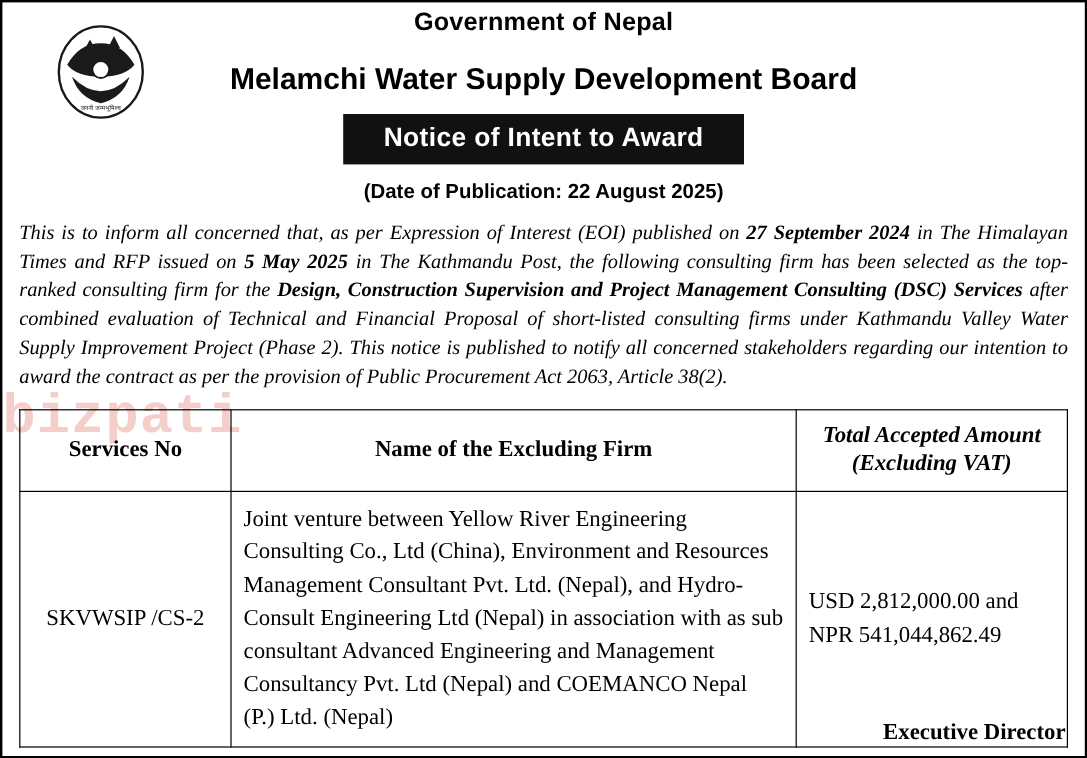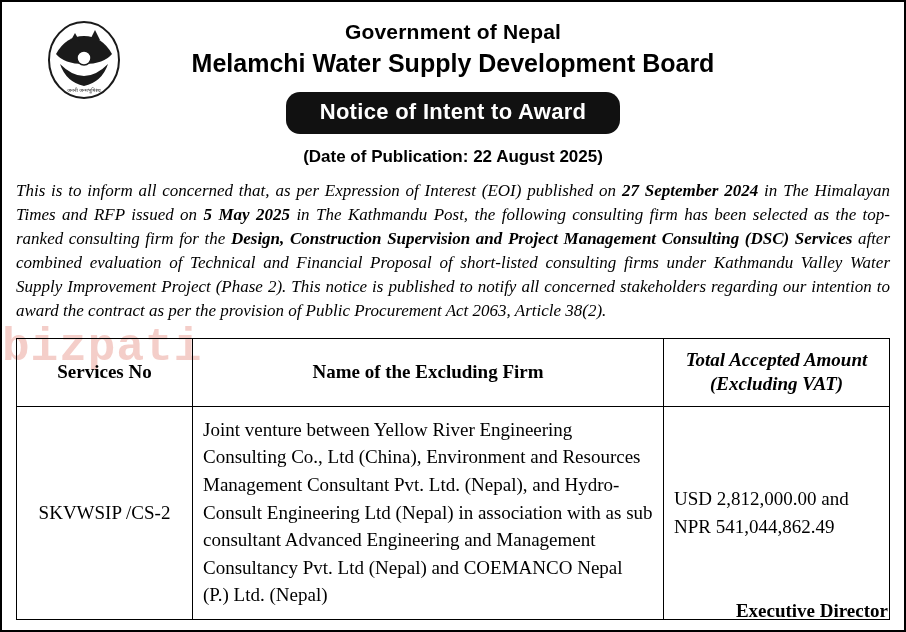--- a/index.html
+++ b/index.html
@@ -25,57 +25,56 @@
   .emblem {
     position: absolute;
     left: 44px;
     top: 18px;
     width: 76px;
     height: 80px;
   }
   .emblem svg { display: block; }
 
   .header {
-    padding-top: 17px;
+    padding-top: 4px;
     text-align: center;
   }
   .gov-line {
     font-family: "Liberation Sans", sans-serif;
     font-weight: bold;
     font-size: 21px;
     letter-spacing: .2px;
     line-height: 1.25;
   }
   .board-line {
     font-family: "Liberation Sans", sans-serif;
     font-weight: bold;
     font-size: 25px;
     line-height: 1.3;
-    margin-top: 2px;
+    margin-top: 18px;
   }
   .addr-line {
     font-family: "Liberation Sans", sans-serif;
     font-weight: bold;
     font-size: 18px;
     margin-top: 3px;
   }
   .banner-wrap {
     text-align: center;
     margin-top: 12px;
   }
   .banner {
     display: inline-block;
     background: #111111;
     color: #ffffff;
     font-family: "Liberation Sans", sans-serif;
     font-weight: bold;
     font-size: 22px;
     padding: 7px 34px 9px 34px;
     letter-spacing: .3px;
-    border-radius: 14px;
   }
   .pubdate {
     text-align: center;
     font-family: "Liberation Sans", sans-serif;
     font-weight: bold;
     font-size: 17px;
     margin-top: 13px;
   }
 
   .body-text {

